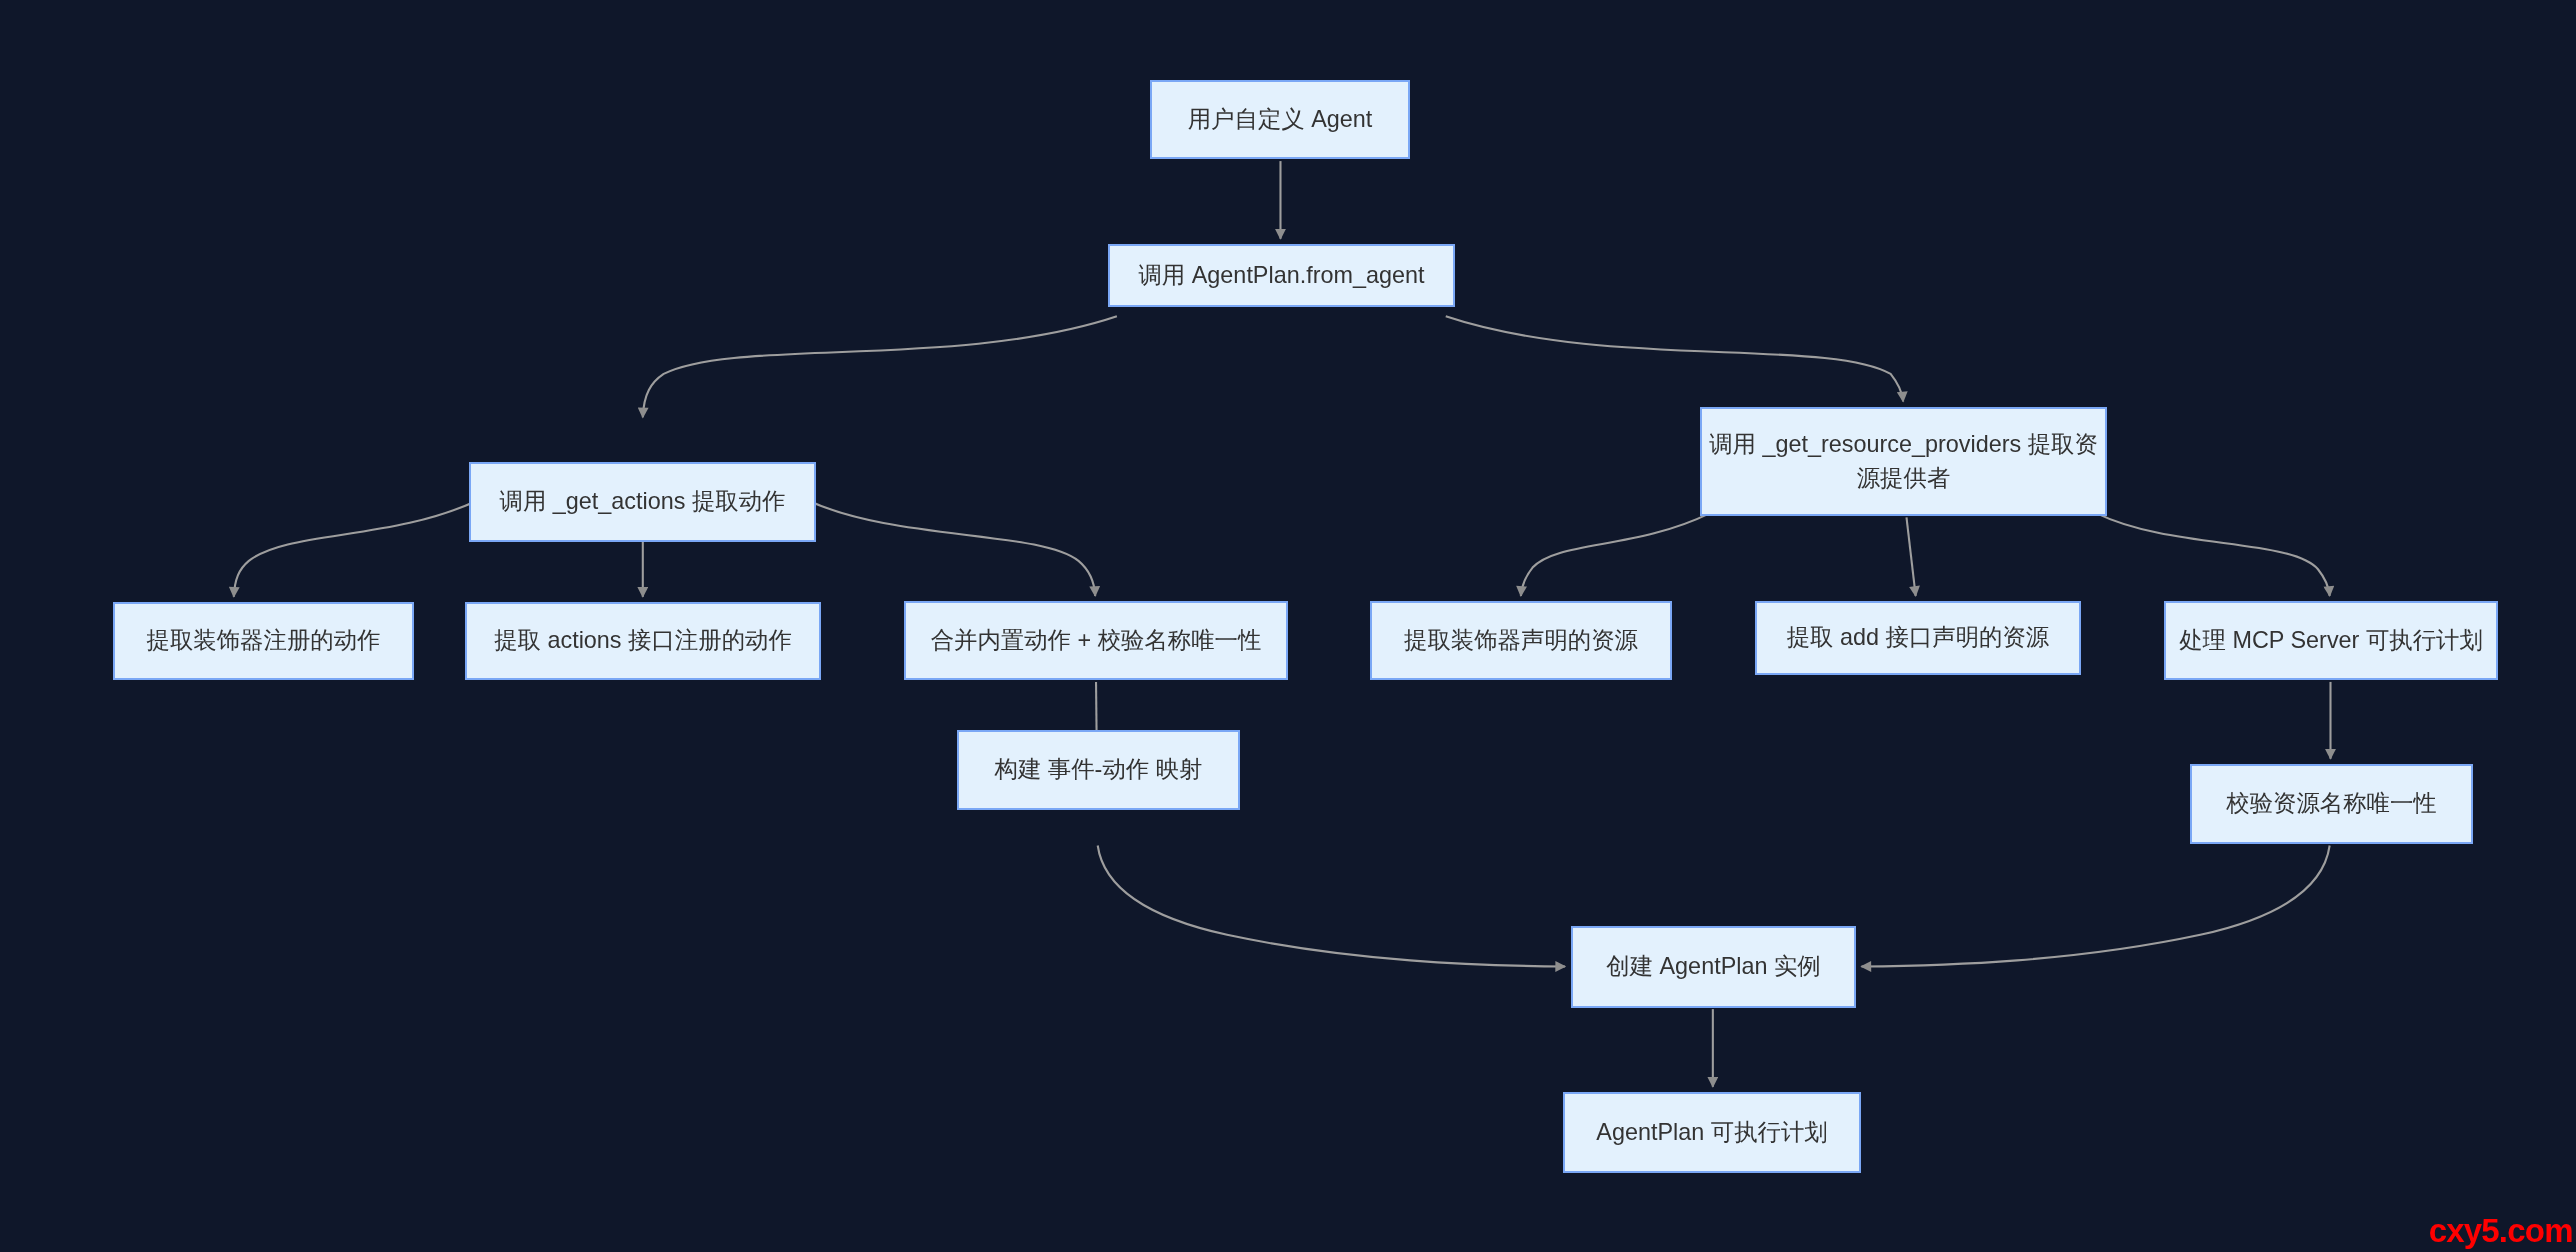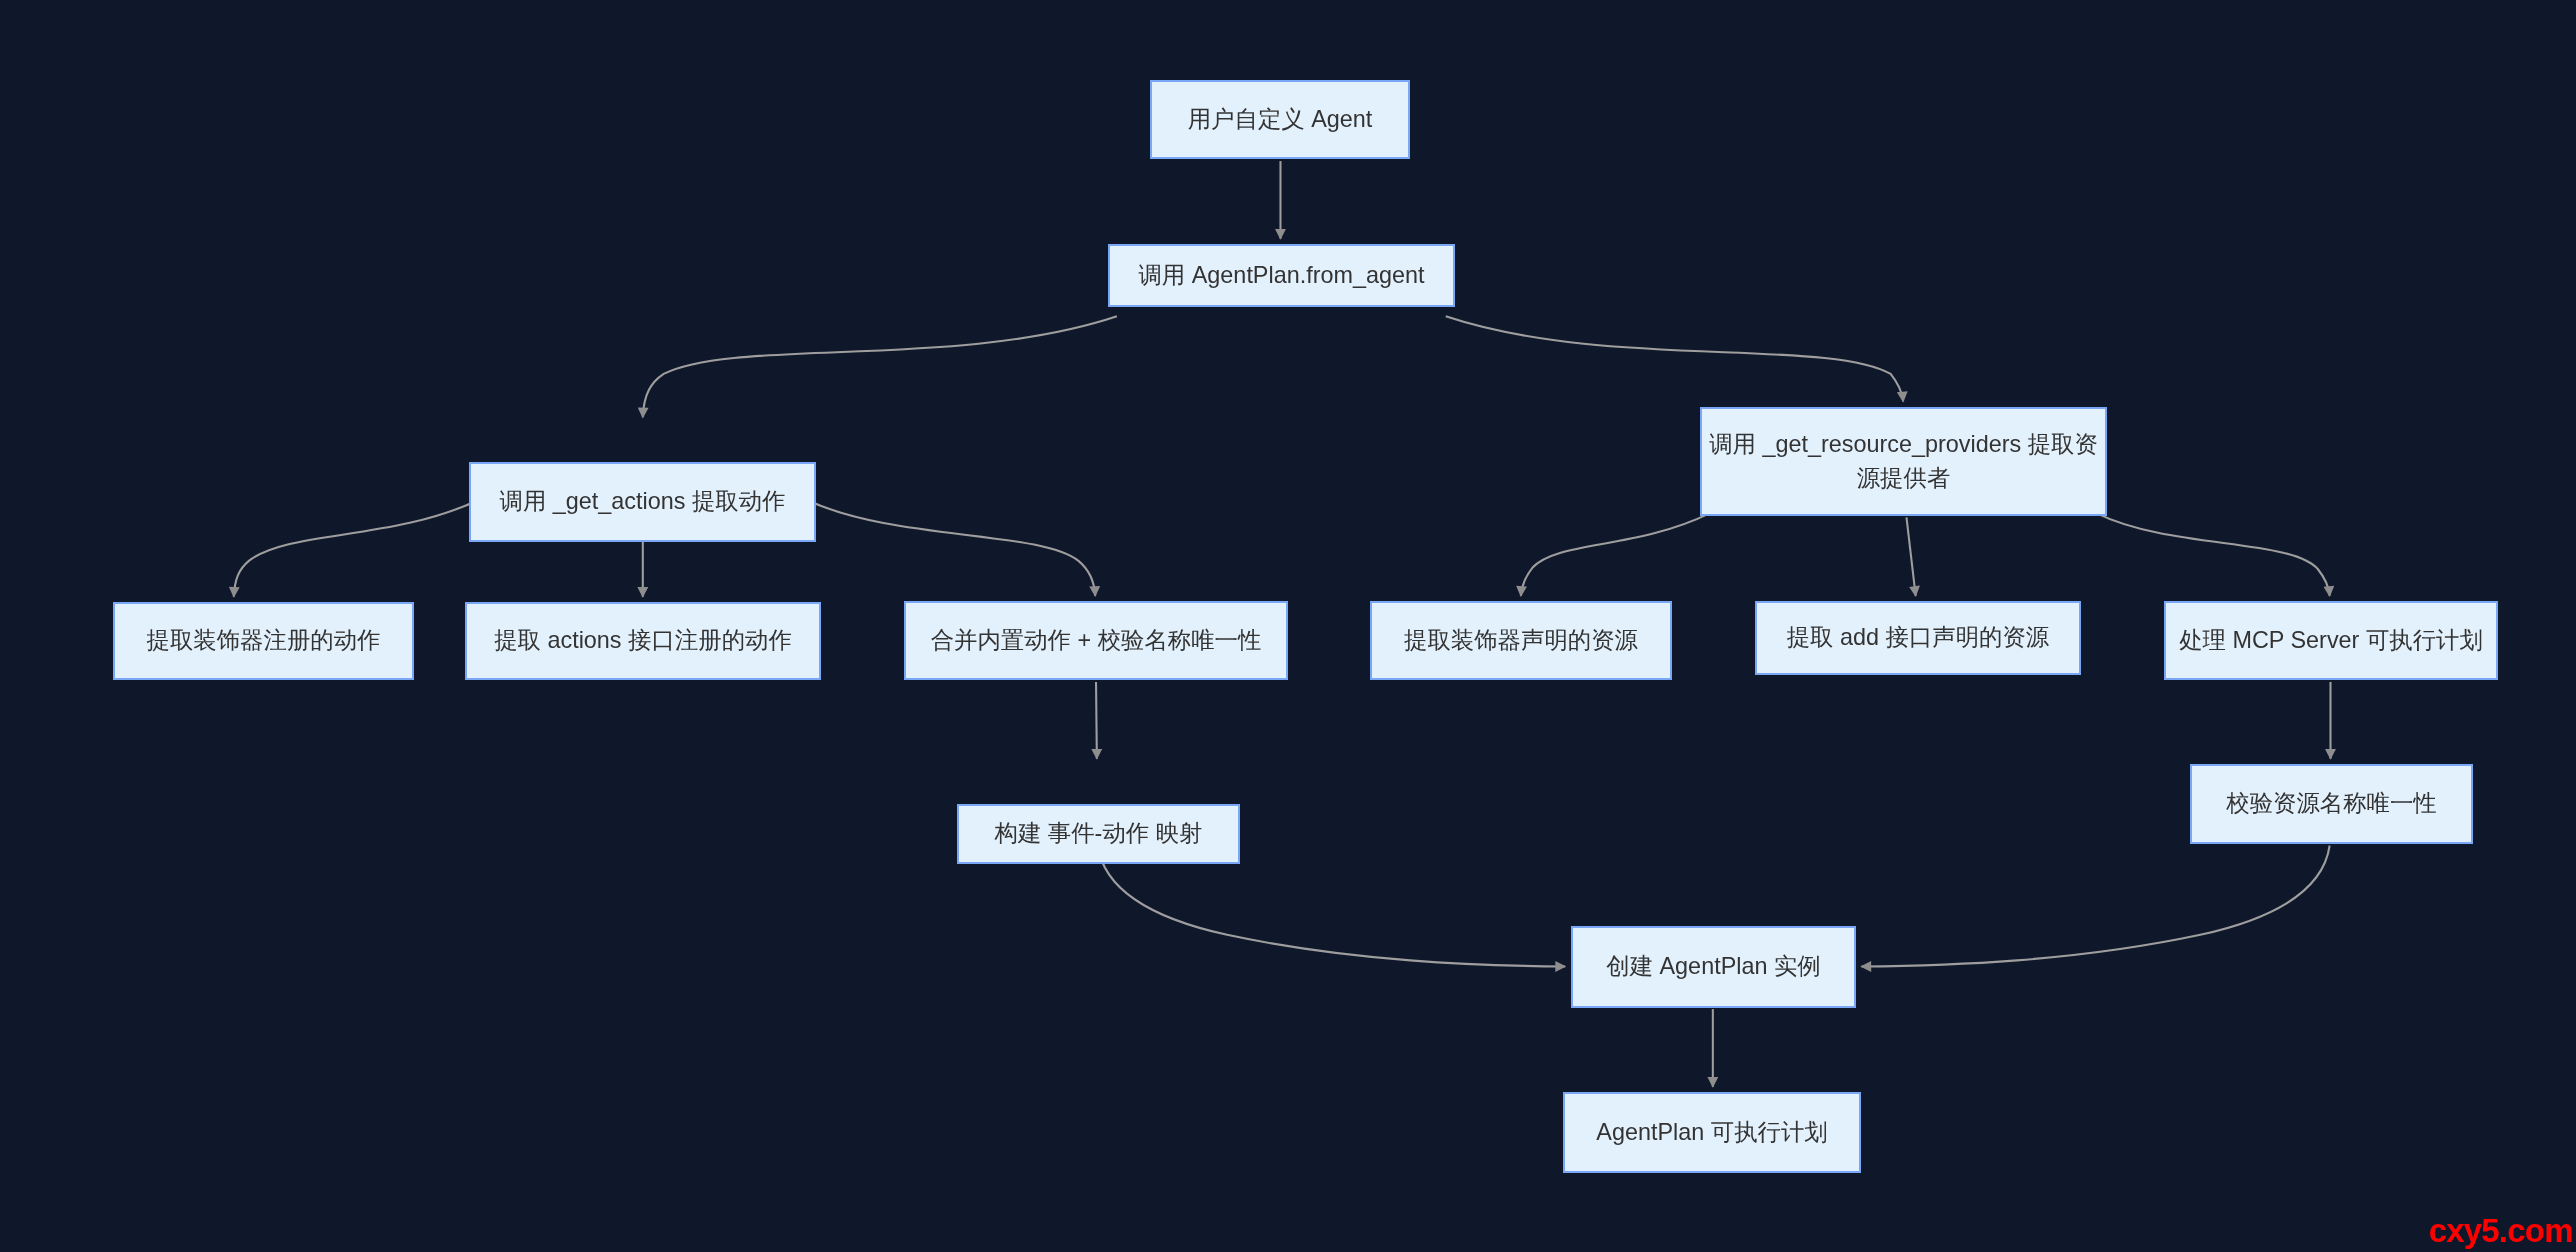--- a/index.html
+++ b/index.html
@@ -91,21 +91,21 @@
   <div class="node" style="left:465px;  top:602px; width:356px; height:78px;">提取 actions 接口注册的动作</div>
 
   <div class="node" style="left:904px; top:601px; width:384px; height:79px;">合并内置动作 + 校验名称唯一性</div>
 
   <div class="node" style="left:1370px; top:601px; width:302px; height:79px;">提取装饰器声明的资源</div>
 
   <div class="node" style="left:1755px; top:601px; width:326px; height:74px;text-align:right;">提取 add 接口声明的资源</div>
 
   <div class="node" style="left:2164px; top:601px; width:334px; height:79px;">处理 MCP Server 可执行计划</div>
 
-  <div class="node" style="left:957px; top:804px; width:283px; height:60px;">构建 事件-动作 映射</div>
+  <div class="node" style="left:957px; top:730px; width:283px; height:80px;">构建 事件-动作 映射</div>
 
   <div class="node" style="left:2190px; top:764px; width:283px; height:80px;">校验资源名称唯一性</div>
 
   <div class="node" style="left:1571px; top:926px; width:285px; height:82px;">创建 AgentPlan 实例</div>
 
   <div class="node" style="left:1563px; top:1092px; width:298px; height:81px;">AgentPlan 可执行计划</div>
 
   <div id="watermark">cxy5.com</div>
 
 </div>

